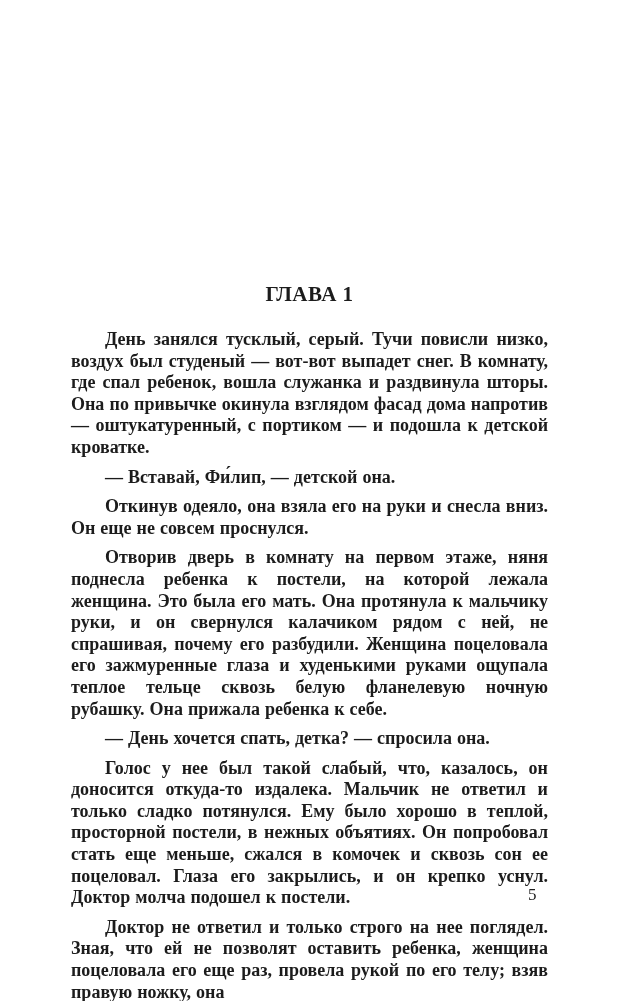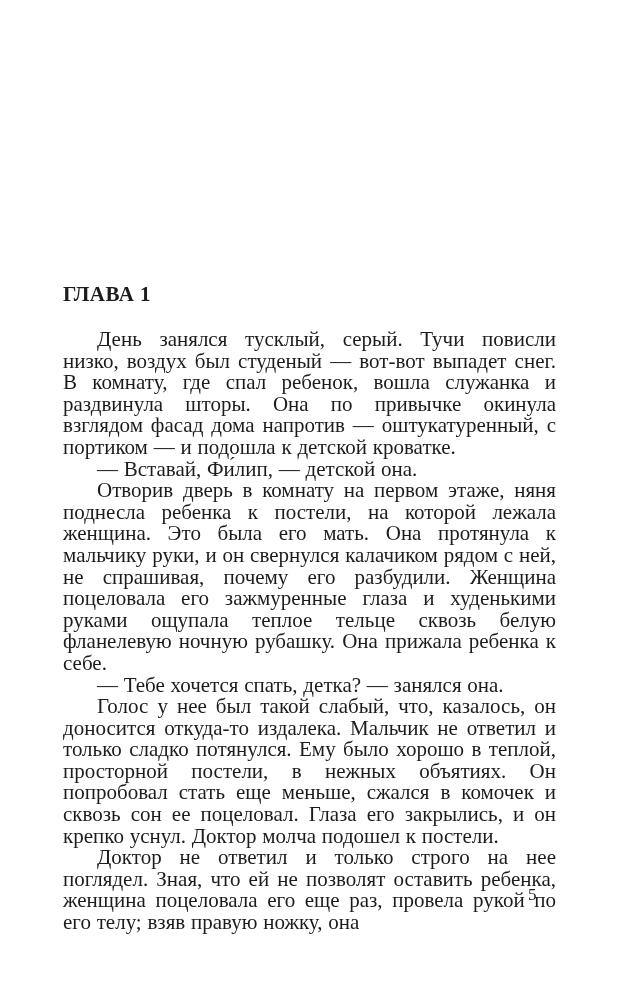--- a/index.html
+++ b/index.html
@@ -17,49 +17,52 @@
     overflow: hidden;
   }
   .text-block {
     position: absolute;
     left: 63px;
     top: 282px;
     width: 493px;
   }
   .chapter-title {
     margin: 0 0 22px 0;
+    text-align: center;
     font-size: 21px;
     font-weight: bold;
     letter-spacing: 0.5px;
   }
   .para {
-    margin: 0;
+    margin: 8px;
     text-indent: 34px;
     text-align: justify;
-    font-size: 21px;
+    font-size: 18px;
     line-height: 21.6px;
     word-spacing: 0.5px;
+    font-weight: bold;
   }
   .page-number {
     position: absolute;
     left: 528px;
     top: 884px;
     font-size: 17px;
     line-height: 22px;
   }
 </style>
 </head>
 <body>
 
 <div class="book-page">
   <div class="text-block">
     <h1 class="chapter-title">ГЛАВА 1</h1>
 
     <p class="para">День занялся тусклый, серый. Тучи повисли низко, воздух был студеный — вот-вот выпадет снег. В комнату, где спал ребенок, вошла служанка и раздвинула шторы. Она по привычке окинула взглядом фасад дома напротив — оштукатуренный, с портиком — и подошла к детской кроватке.</p>
     <p class="para">— Вставай, Фи́лип, — детской она.</p>
+    <p class="para">Откинув одеяло, она взяла его на руки и снесла вниз. Он еще не совсем проснулся.</p>
     <p class="para">Отворив дверь в комнату на первом этаже, няня поднесла ребенка к постели, на которой лежала женщина. Это была его мать. Она протянула к мальчику руки, и он свернулся калачиком рядом с ней, не спрашивая, почему его разбудили. Женщина поцеловала его зажмуренные глаза и худенькими руками ощупала теплое тельце сквозь белую фланелевую ночную рубашку. Она прижала ребенка к себе.</p>
-    <p class="para">— Тебе хочется спать, детка? — занялся она.</p>
+    <p class="para">— День хочется спать, детка? — спросила она.</p>
     <p class="para">Голос у нее был такой слабый, что, казалось, он доносится откуда-то издалека. Мальчик не ответил и только сладко потянулся. Ему было хорошо в теплой, просторной постели, в нежных объятиях. Он попробовал стать еще меньше, сжался в комочек и сквозь сон ее поцеловал. Глаза его закрылись, и он крепко уснул. Доктор молча подошел к постели.</p>
     <p class="para">Доктор не ответил и только строго на нее поглядел. Зная, что ей не позволят оставить ребенка, женщина поцеловала его еще раз, провела рукой по его телу; взяв правую ножку, она</p>
   </div>
 
   <div class="page-number">5</div>
 </div>
 
 </body></html>

